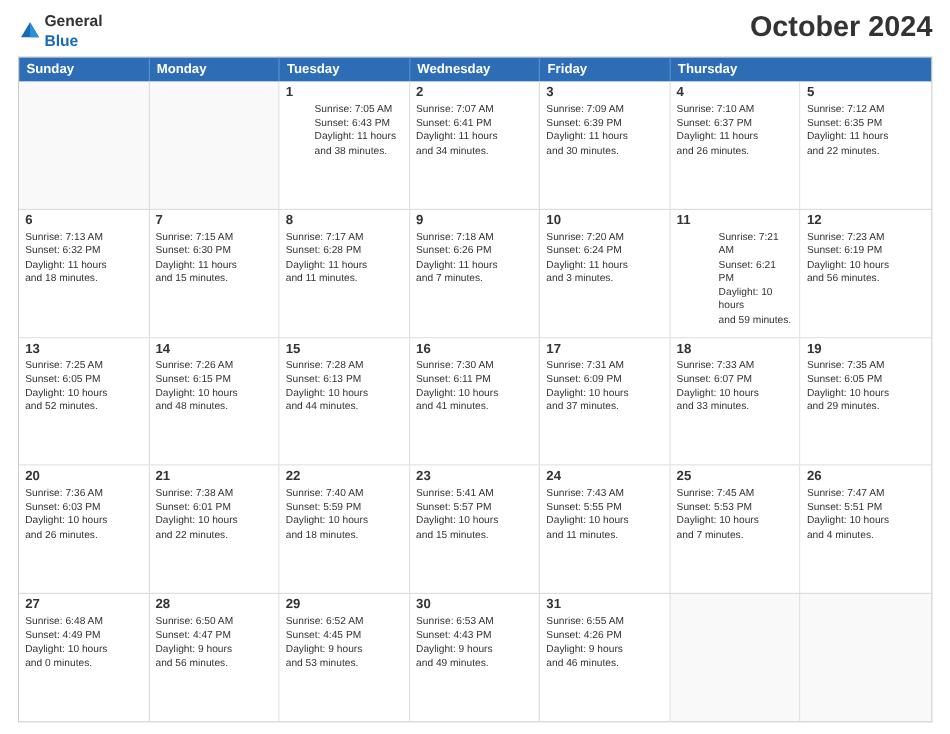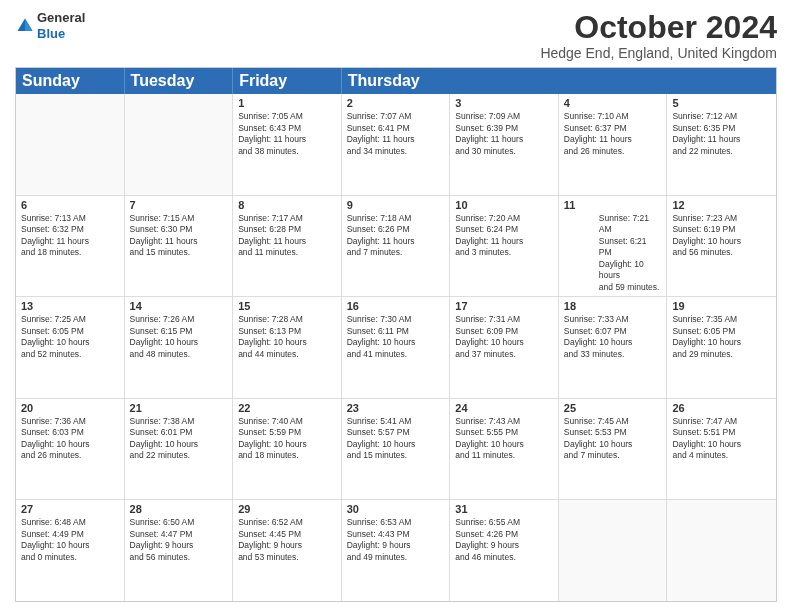--- a/index.html
+++ b/index.html
@@ -41,21 +41,21 @@
       font-weight: bold;
     }
     .logo-icon {
       width: 20px;
       height: 20px;
     }
     .title-block {
       text-align: right;
     }
     .month-title {
-      font-size: 32px;
+      font-size: 24px;
       font-weight: bold;
       color: #333;
       line-height: 1.1;
     }
     .subtitle {
       font-size: 14px;
       color: #555;
     }
     .calendar {
       flex: 1;
@@ -63,21 +63,21 @@
       flex-direction: column;
       border: 1px solid #ccc;
     }
     .cal-header {
       display: grid;
       grid-template-columns: repeat(7, 1fr);
       background: #2d6db5;
     }
     .cal-header-cell {
       color: #fff;
-      font-size: 16px;
+      font-size: 11px;
       font-weight: bold;
       padding: 4px 6px;
       border-right: 1px solid #5590cc;
       text-align: left;
     }
     .cal-header-cell:last-child { border-right: none; }
     .cal-body {
       flex: 1;
       display: flex;
       flex-direction: column;
@@ -121,38 +121,39 @@
         <polygon points="20,5 35,30 5,30" fill="#1a6bb5"></polygon>
         <polygon points="20,5 35,30 20,30" fill="#2d8fd4"></polygon>
       </svg>
       <div class="logo-text">
         <span class="general">General</span><br>
         <span class="blue">Blue</span>
       </div>
     </div>
     <div class="title-block">
       <div class="month-title">October 2024</div>
-      <div class="subtitle">Hedge End, England, United Kingdom</div>
     </div>
   </div>
 
   <div class="calendar">
     <div class="cal-header" id="cal-header">
         <div class="cal-header-cell">Sunday</div>
+        <div class="cal-header-cell">Monday</div>
         <div class="cal-header-cell">Tuesday</div>
+        <div class="cal-header-cell">Wednesday</div>
         <div class="cal-header-cell">Friday</div>
         <div class="cal-header-cell">Thursday</div>
       </div>
     <div class="cal-body" id="cal-body">
         <div class="cal-row">
           <div class="cal-cell empty"></div>
           <div class="cal-cell empty"></div>
           <div class="cal-cell">
             <div class="day-number">1</div>
-            <div class="cell-text" style="white-space: pre-line;">Sunrise: 7:05 AM
+            <div class="cell-text" style="white-space: pre-line; margin-left: 24px;">Sunrise: 7:05 AM
 Sunset: 6:43 PM
 Daylight: 11 hours
 and 38 minutes.</div>
           </div>
           <div class="cal-cell">
             <div class="day-number">2</div>
             <div class="cell-text" style="white-space: pre-line;">Sunrise: 7:07 AM
 Sunset: 6:41 PM
 Daylight: 11 hours
 and 34 minutes.</div>

